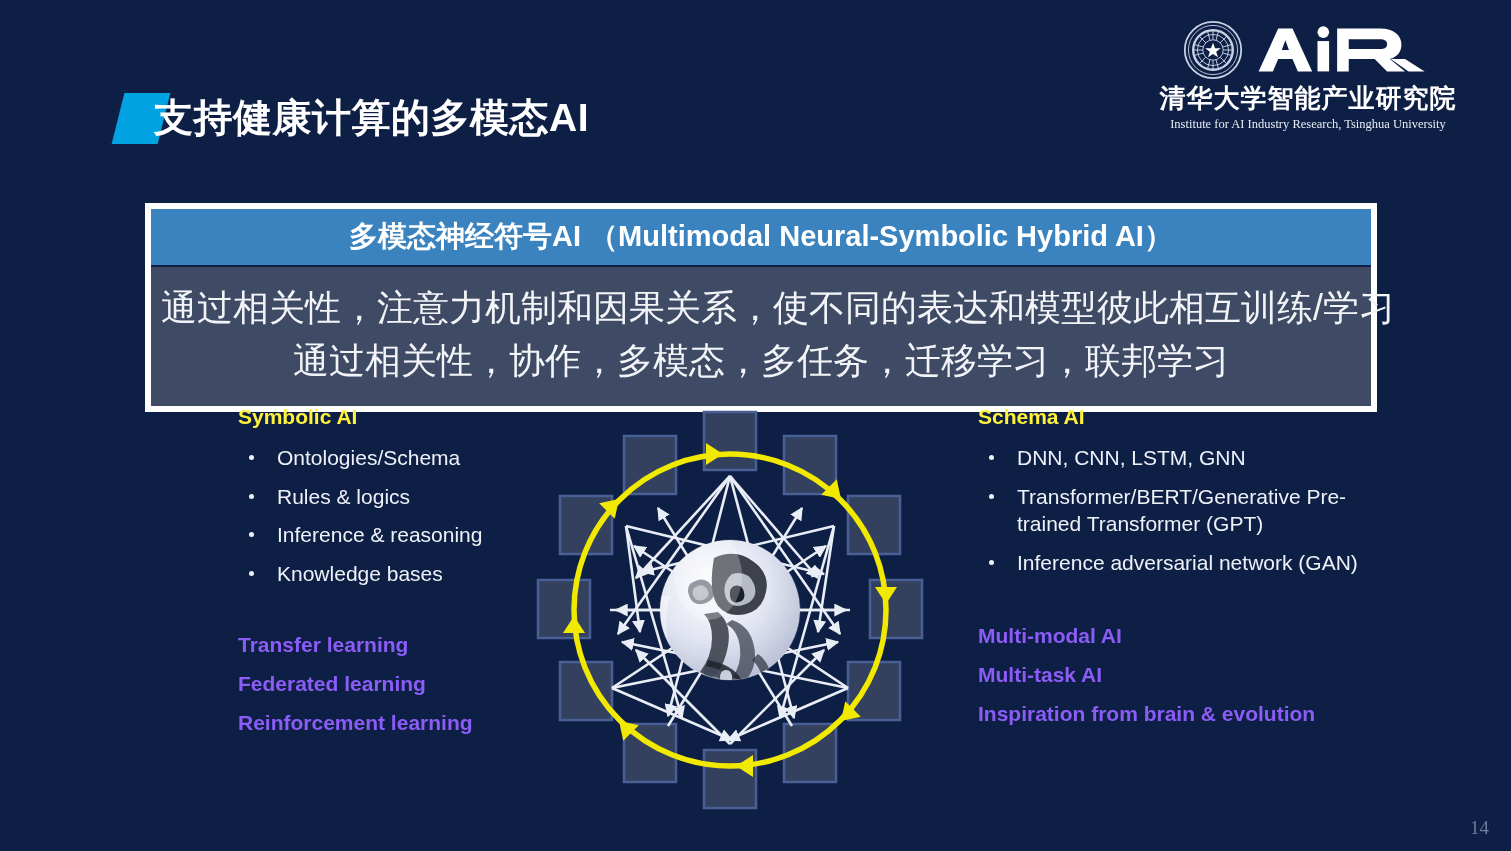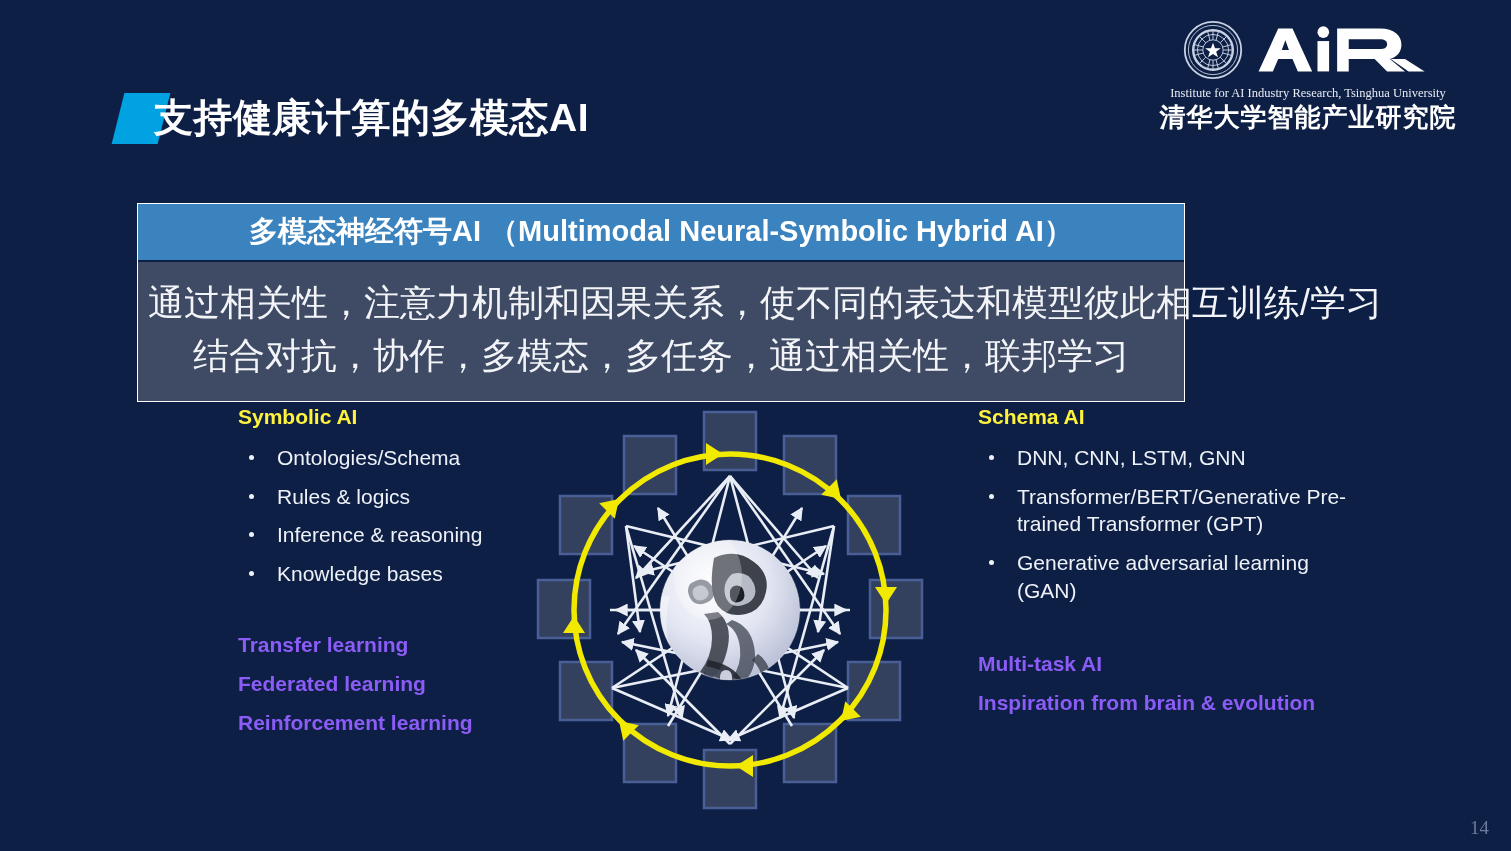--- a/index.html
+++ b/index.html
@@ -83,24 +83,24 @@
     margin-top: 4px;
     font-size: 12.5px;
     color: #e8ecf5;
     font-family: "Liberation Serif", "DejaVu Serif", serif;
     white-space: nowrap;
   }
 
   
   #banner {
     position: absolute;
-    left: 137px;
+    left: 145px;
     top: 203px;
-    width: 1048px;
-    border: 1px solid #ffffff;
+    width: 1232px;
+    border: 6px solid #ffffff;
     box-sizing: border-box;
   }
   #banner-header {
     background: #3b83be;
     border-bottom: 2px solid #0e1f45;
     height: 56px;
     display: flex;
     align-items: center;
     justify-content: center;
   }
@@ -233,31 +233,31 @@
         <path d="M50 38 L53.4 47.2 L63 47.2 L55.3 53 L58.3 62.2 L50 56.6 L41.7 62.2 L44.7 53 L37 47.2 L46.6 47.2 Z" fill="#ffffff"></path>
       </svg>
       <svg id="logo-wordmark" viewBox="0 0 200 56">
         <path d="M4 52 L26 4 L42 4 L64 52 L48 52 L42 38 L26 38 L20 52 Z M30 28 L38 28 L34 17 Z" fill="#ffffff"></path>
         <rect x="70" y="18" width="13" height="34" fill="#ffffff"></rect>
         <circle cx="76.5" cy="8" r="6.5" fill="#ffffff"></circle>
         <path d="M92 52 L92 4 L140 4 C156 4 164 12 164 22 C164 30 159 36 151 38 L168 52 L148 52 L134 38 L105 38 L105 52 Z M105 16 L105 27 L140 27 C145 27 148 25 148 21.5 C148 18 145 16 140 16 Z" fill="#ffffff"></path>
         <path d="M152 38 L168 38 L190 52 L172 52 Z" fill="#ffffff"></path>
       </svg>
     </div>
+    <div id="logo-cn">清华大学智能产业研究院</div>
     <div id="logo-en">Institute for AI Industry Research, Tsinghua University</div>
-    <div id="logo-cn">清华大学智能产业研究院</div>
   </div>
 
   <div id="banner">
     <div id="banner-header">
       <div id="banner-header-text">多模态神经符号AI （Multimodal Neural-Symbolic Hybrid AI）</div>
     </div>
     <div id="banner-body">
       <div class="banner-line">通过相关性，注意力机制和因果关系，使不同的表达和模型彼此相互训练/学习</div>
-      <div class="banner-line">结合对抗，协作，多模态，多任务，通过相关性，联邦学习</div>
+      <div class="banner-line">通过相关性，协作，多模态，多任务，迁移学习，联邦学习</div>
     </div>
   </div>
 
   <div class="col" id="col-left">
     <div class="col-heading">Symbolic AI</div>
     <ul class="bullet-list">
       <li class="bullet-item">Ontologies/Schema</li>
       <li class="bullet-item">Rules &amp; logics</li>
       <li class="bullet-item">Inference &amp; reasoning</li>
       <li class="bullet-item">Knowledge bases</li>
@@ -267,23 +267,24 @@
       <li class="plain-item">Federated learning</li>
       <li class="plain-item">Reinforcement learning</li>
     </ul>
   </div>
 
   <div class="col" id="col-right">
     <div class="col-heading">Schema AI</div>
     <ul class="bullet-list">
       <li class="bullet-item">DNN, CNN, LSTM, GNN</li>
       <li class="bullet-item">Transformer/BERT/Generative Pre-trained Transformer (GPT)</li>
-      <li class="bullet-item">Generative adversarial learning (GAN)</li>
+      <li class="bullet-item">Inference adversarial network (GAN)</li>
     </ul>
     <ul class="plain-list">
+      <li class="plain-item">Multi-modal AI</li>
       <li class="plain-item">Multi-task AI</li>
       <li class="plain-item">Inspiration from brain &amp; evolution</li>
     </ul>
   </div>
 
   <div id="diagram">
     <svg width="424" height="424" viewBox="0 0 424 424">
       <defs>
         <radialGradient id="brainGrad" cx="38%" cy="32%" r="72%">
           <stop offset="0%" stop-color="#ffffff"></stop>

